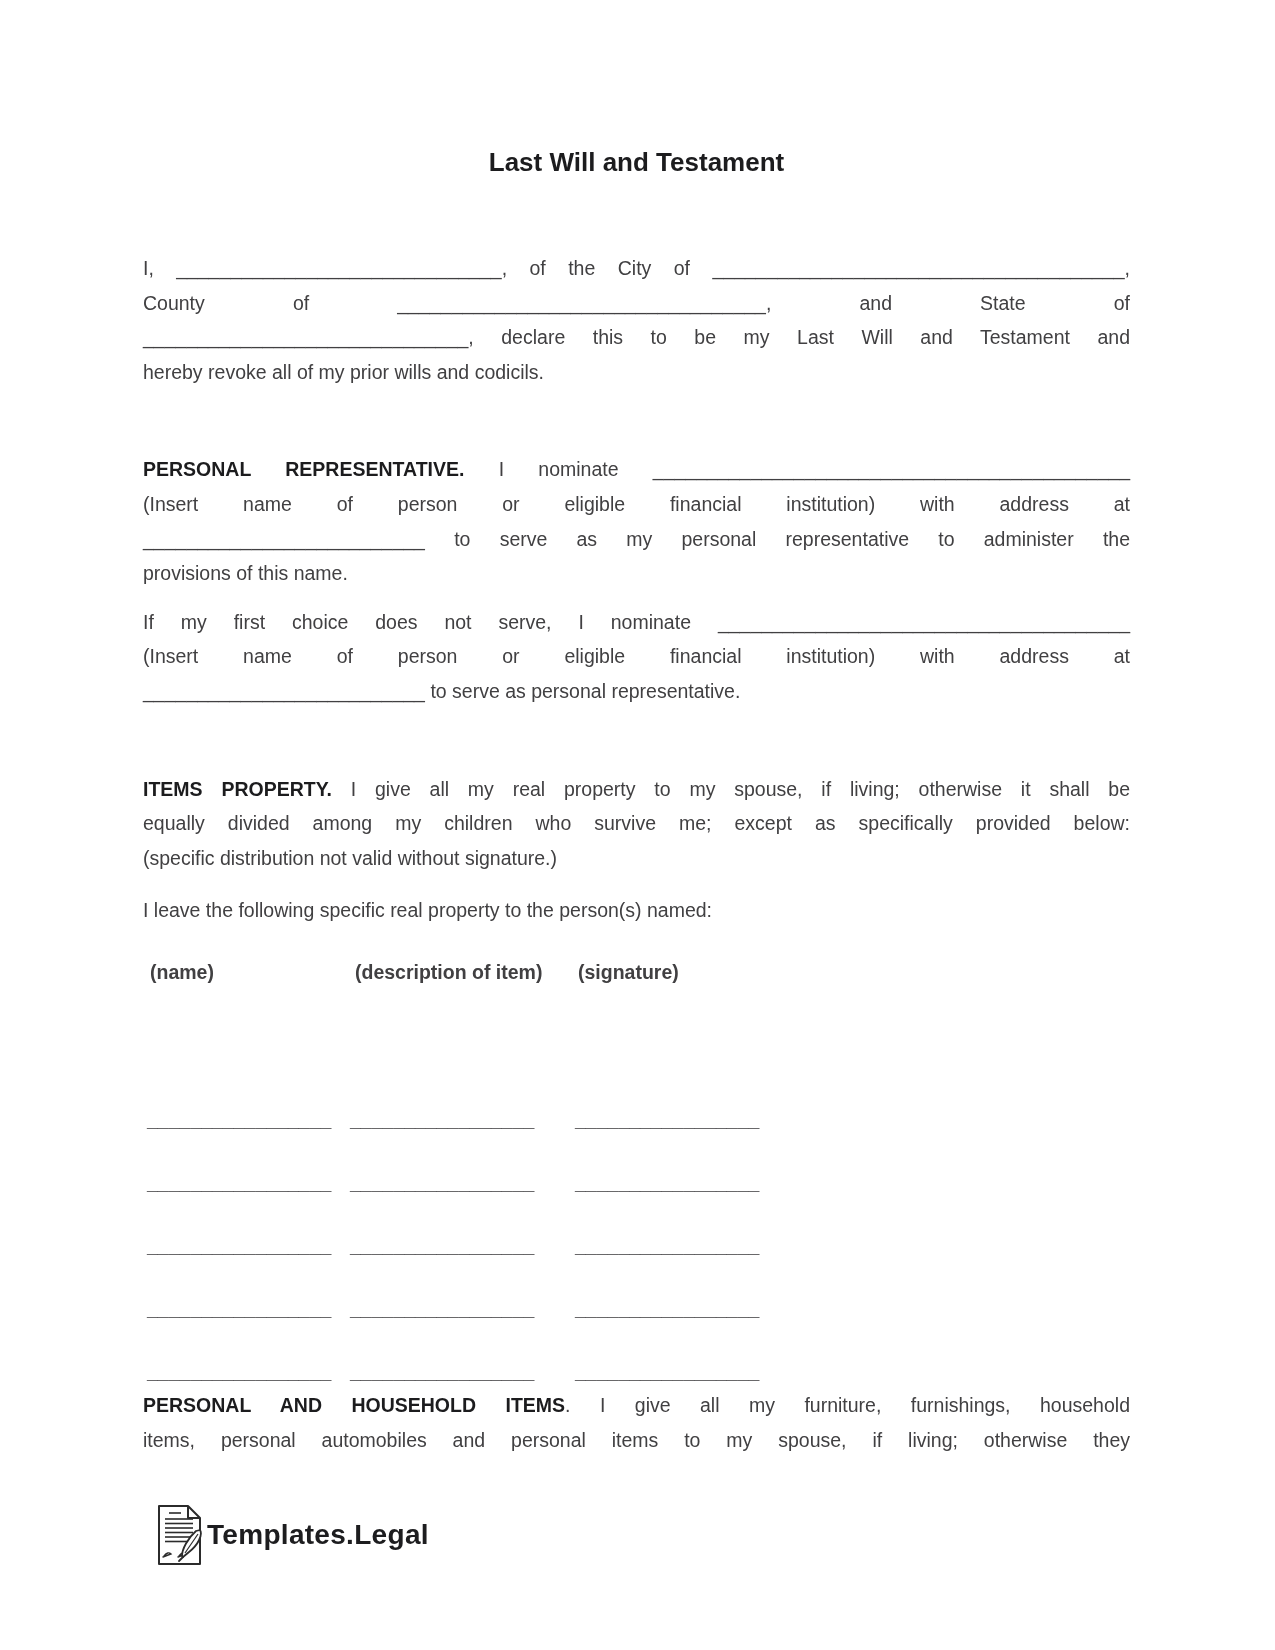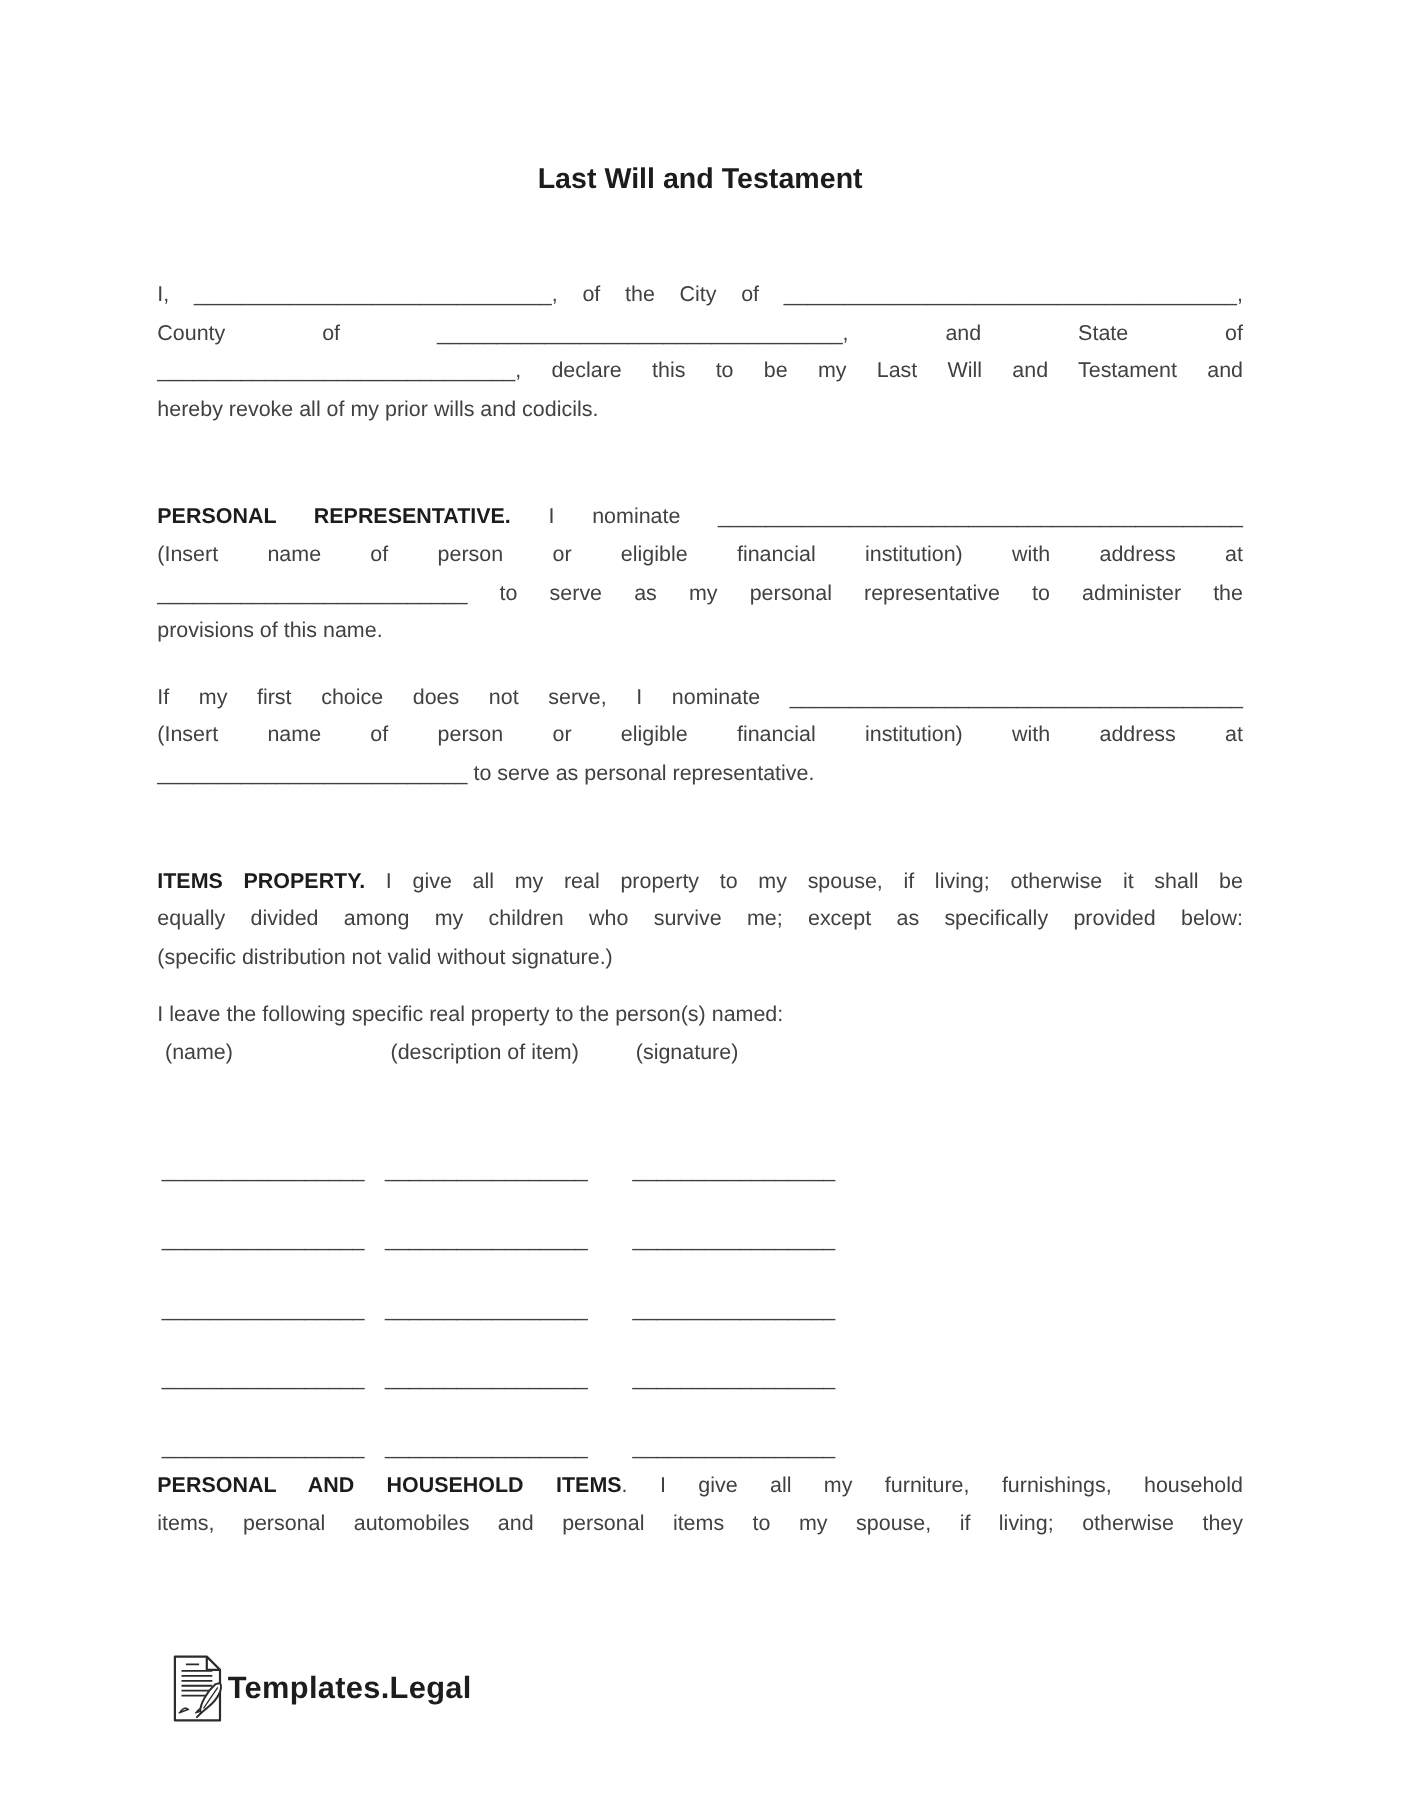--- a/index.html
+++ b/index.html
@@ -23,37 +23,37 @@
   h1.title {
     margin: 0; padding-top: 147px;
     text-align: center;
     font-size: 26px; line-height: 30px;
     font-weight: 700;
     color: var(--heading, #1c1c1e);
   }
   .para { margin: 0; }
   .gap-open { margin-top: 74px; }
   .gap-section { margin-top: 63px; }
-  .gap-sm { margin-top: 26px; }
+  .gap-sm { margin-top: 14px; }
   .gap-intro { margin-top: 18px; }
   .gap-ph { }
   .jline {
     text-align: justify;
     text-align-last: justify;
     -moz-text-align-last: justify;
     white-space: normal;
   }
   .jline.last { text-align-last: left; -moz-text-align-last: left; }
   .bold { font-weight: 700; color: var(--heading, #1c1c1e); }
   
-  .thead { padding-left: 7px; }
+  .thead { margin-top: 27px; padding-left: 7px; font-weight: bold; }
   .thead .col-1 { display: inline-block; width: 205px; }
   .thead .col-2 { display: inline-block; width: 223px; }
   .thead .col-3 { display: inline-block; }
-  .blanks { margin-top: 72px; }
+  .blanks { margin-top: 112px; font-weight: bold; }
   .blank-row { padding-left: 4px; line-height: 34.6px; }
   .blank-row + .blank-row { margin-top: 28.5px; }
   .blank-row .cell-1 { display: inline-block; width: 203px; }
   .blank-row .cell-2 { display: inline-block; width: 225px; }
   .blank-row .cell-3 { display: inline-block; }
   
   .footer {
     position: absolute; left: 156px; top: 1504px;
     display: flex; align-items: center; gap: 4px; text-align: right;
   }

